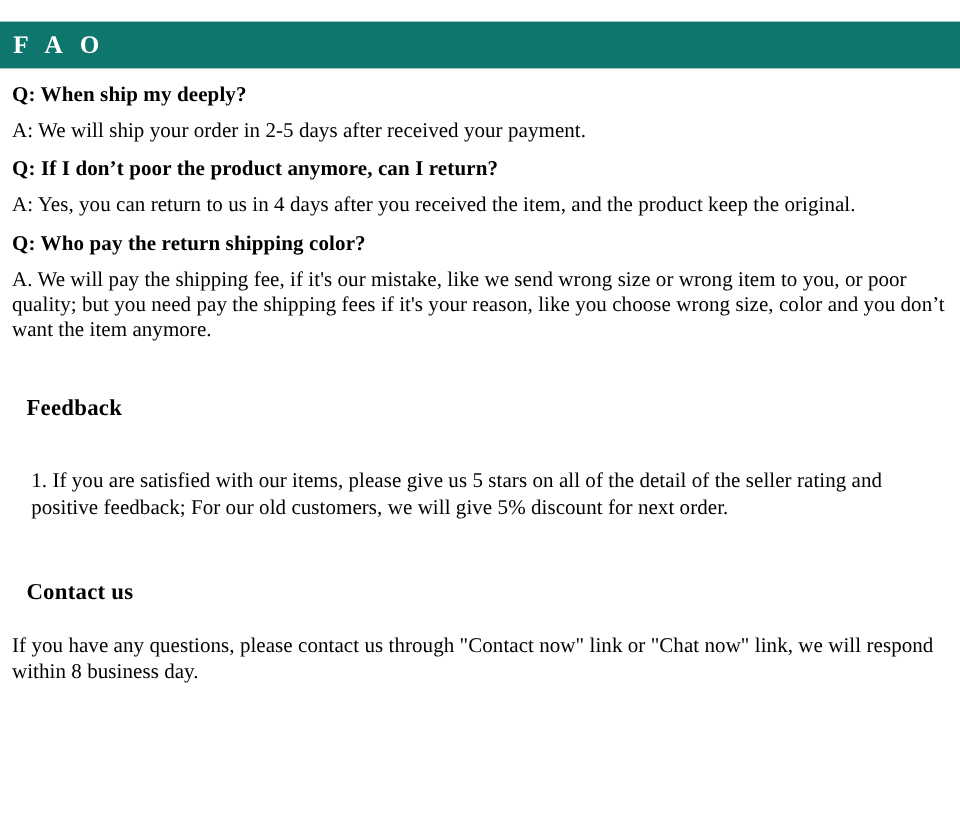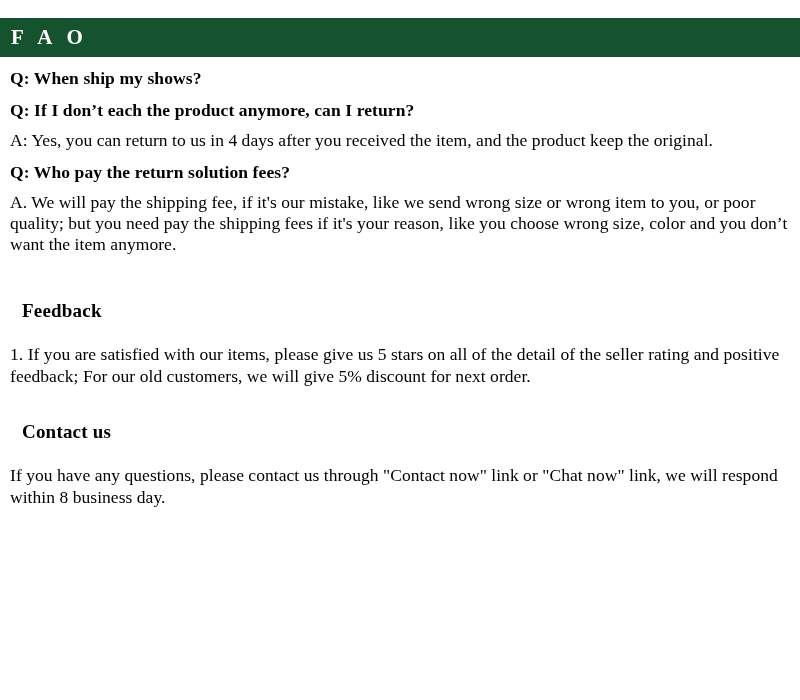--- a/index.html
+++ b/index.html
@@ -23,21 +23,21 @@
     box-sizing: border-box;
   }
 
   
   .header-bar {
     position: absolute;
     top: 18px;
     left: 0;
     width: 800px;
     height: 39px;
-    background: #14532d;
+    background: #0f766e;
     display: flex;
     align-items: center;
   }
   .header-title {
     color: #ffffff;
     font-family: "Liberation Serif", "DejaVu Serif", serif;
     font-weight: bold;
     font-size: 21px;
     letter-spacing: 5px;
     padding-left: 11px;
@@ -94,53 +94,54 @@
   .section-body {
     font-weight: normal;
     font-size: 17.5px;
     line-height: 21.5px;
     margin: 0;
     padding: 0;
     letter-spacing: 0.05px;
   }
   .section-body .li {
     display: block;
-    margin: 0;
+    margin: 16px;
     padding: 0;
   }
 
   .spacer-feedback { height: 33px; }
   .spacer-feedback-body { height: 10px; }
   .spacer-contact { height: 22px; }
   .spacer-contact-body { height: 10px; }
 </style>
 </head>
 <body>
 
 <div class="page">
 
   <div class="header-bar">
     <div class="header-title">F A O</div>
   </div>
 
   <div class="content">
 
     <div class="qa-block">
-      <p class="q-line">Q: When ship my shows?</p>
+      <p class="q-line">Q: When ship my deeply?</p>
+      <p class="a-line">A: We will ship your order in 2-5 days after received your payment.</p>
     </div>
 
 
 
     <div class="qa-block">
-      <p class="q-line">Q: If  I don’t each the product anymore, can I return?</p>
+      <p class="q-line">Q: If  I don’t poor the product anymore, can I return?</p>
       <p class="a-line">A: Yes, you can return to us in 4 days after you received the item, and the product keep the original.</p>
     </div>
 
     <div class="qa-block">
-      <p class="q-line">Q: Who pay the return solution fees?</p>
+      <p class="q-line">Q: Who pay the return shipping color?</p>
       <p class="a-line">A.  We will pay the shipping fee, if  it's our mistake, like we send wrong size or wrong item to you, or poor quality; but you need pay the shipping fees if  it's your reason, like you choose wrong size, color and you don’t want the item anymore.</p>
     </div>
 
     <div class="spacer-feedback"></div>
 
     <div class="section">
       <p class="section-title">Feedback</p>
       <div class="spacer-feedback-body"></div>
       <div class="section-body">
         <span class="li">1.  If you are satisfied with our items, please give us 5 stars on all of the detail of the seller rating and positive feedback; For our old customers, we will give 5% discount for next order.</span>

